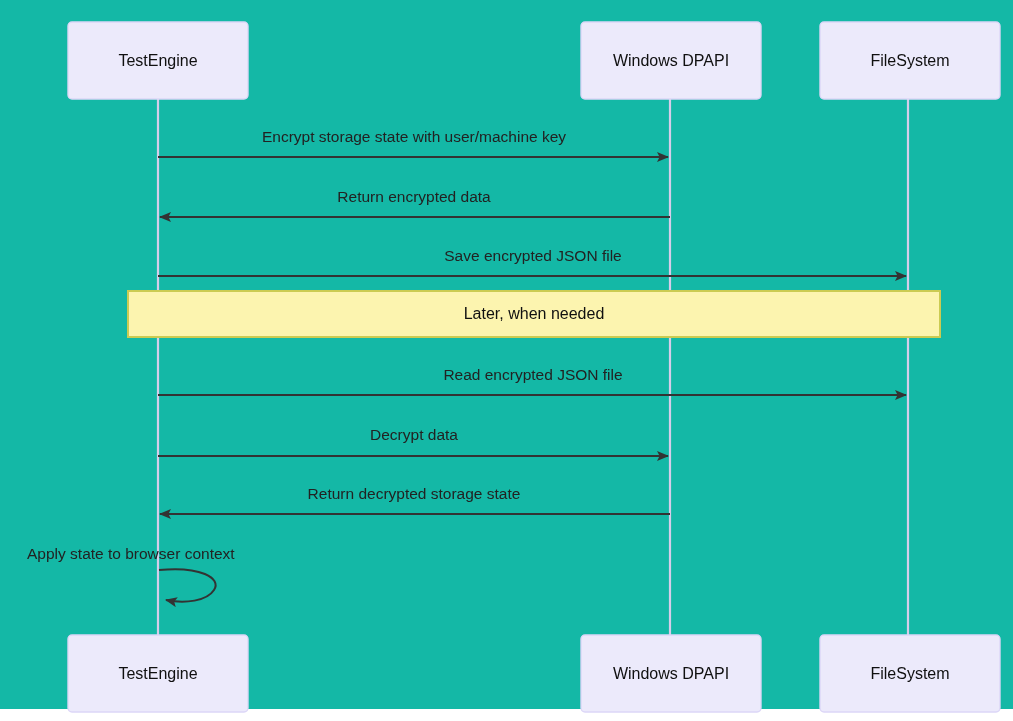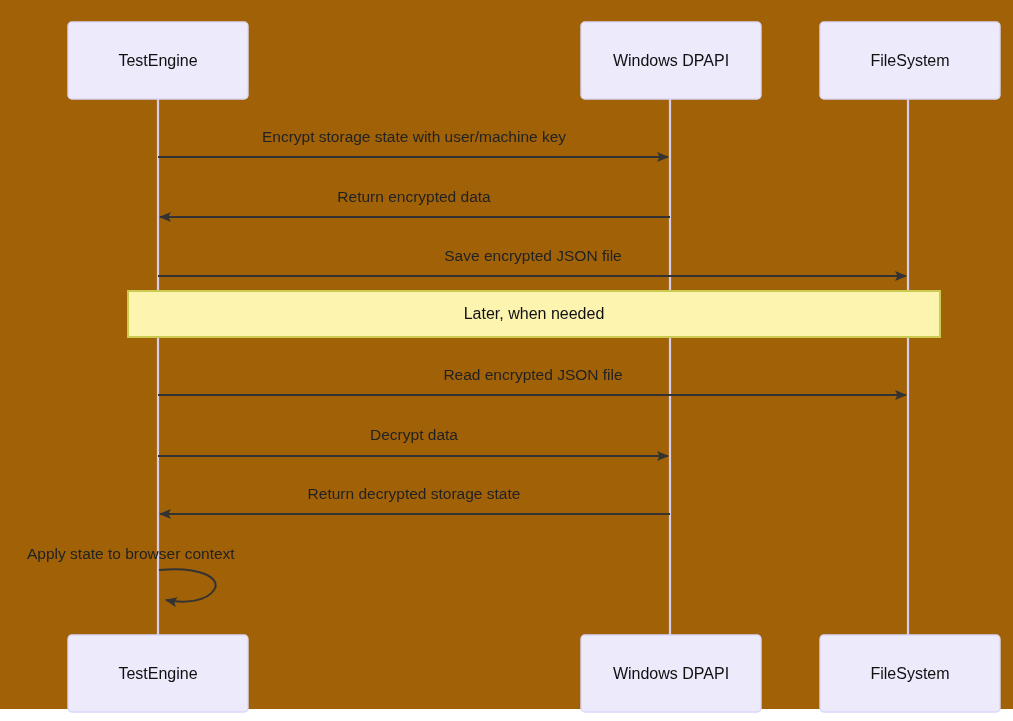--- a/index.html
+++ b/index.html
@@ -11,21 +11,21 @@
   body {
     font-family: "Liberation Sans", sans-serif;
     width: 1013px;
     height: 721px;
     overflow: hidden;
   }
   #diagram-root {
     position: relative;
     width: 1013px;
     height: 709px;
-    background: #a16207;
+    background: #14b8a6;
   }
   svg#seq-svg {
     position: absolute;
     left: 0;
     top: 0;
     width: 1013px;
     height: 721px;
     display: block;
   }
   .actor-box {

